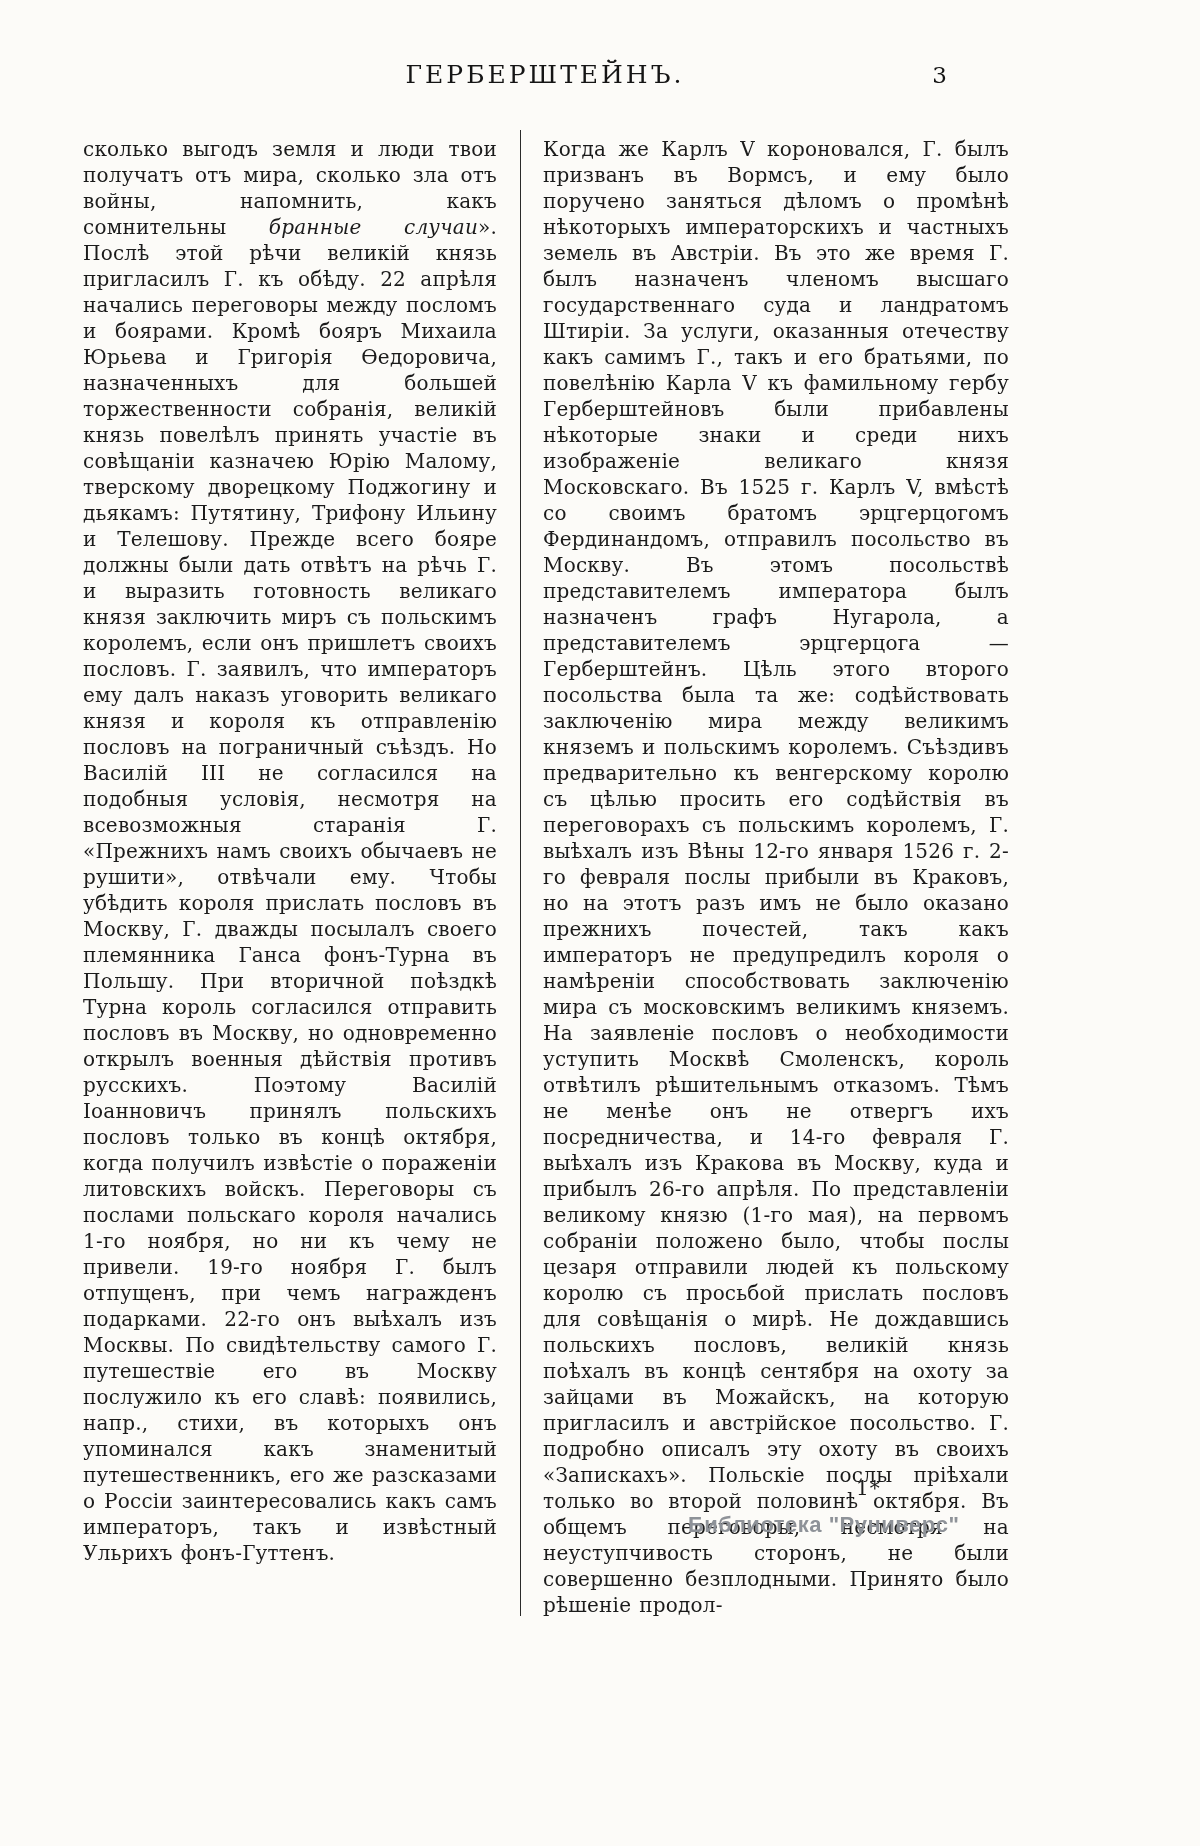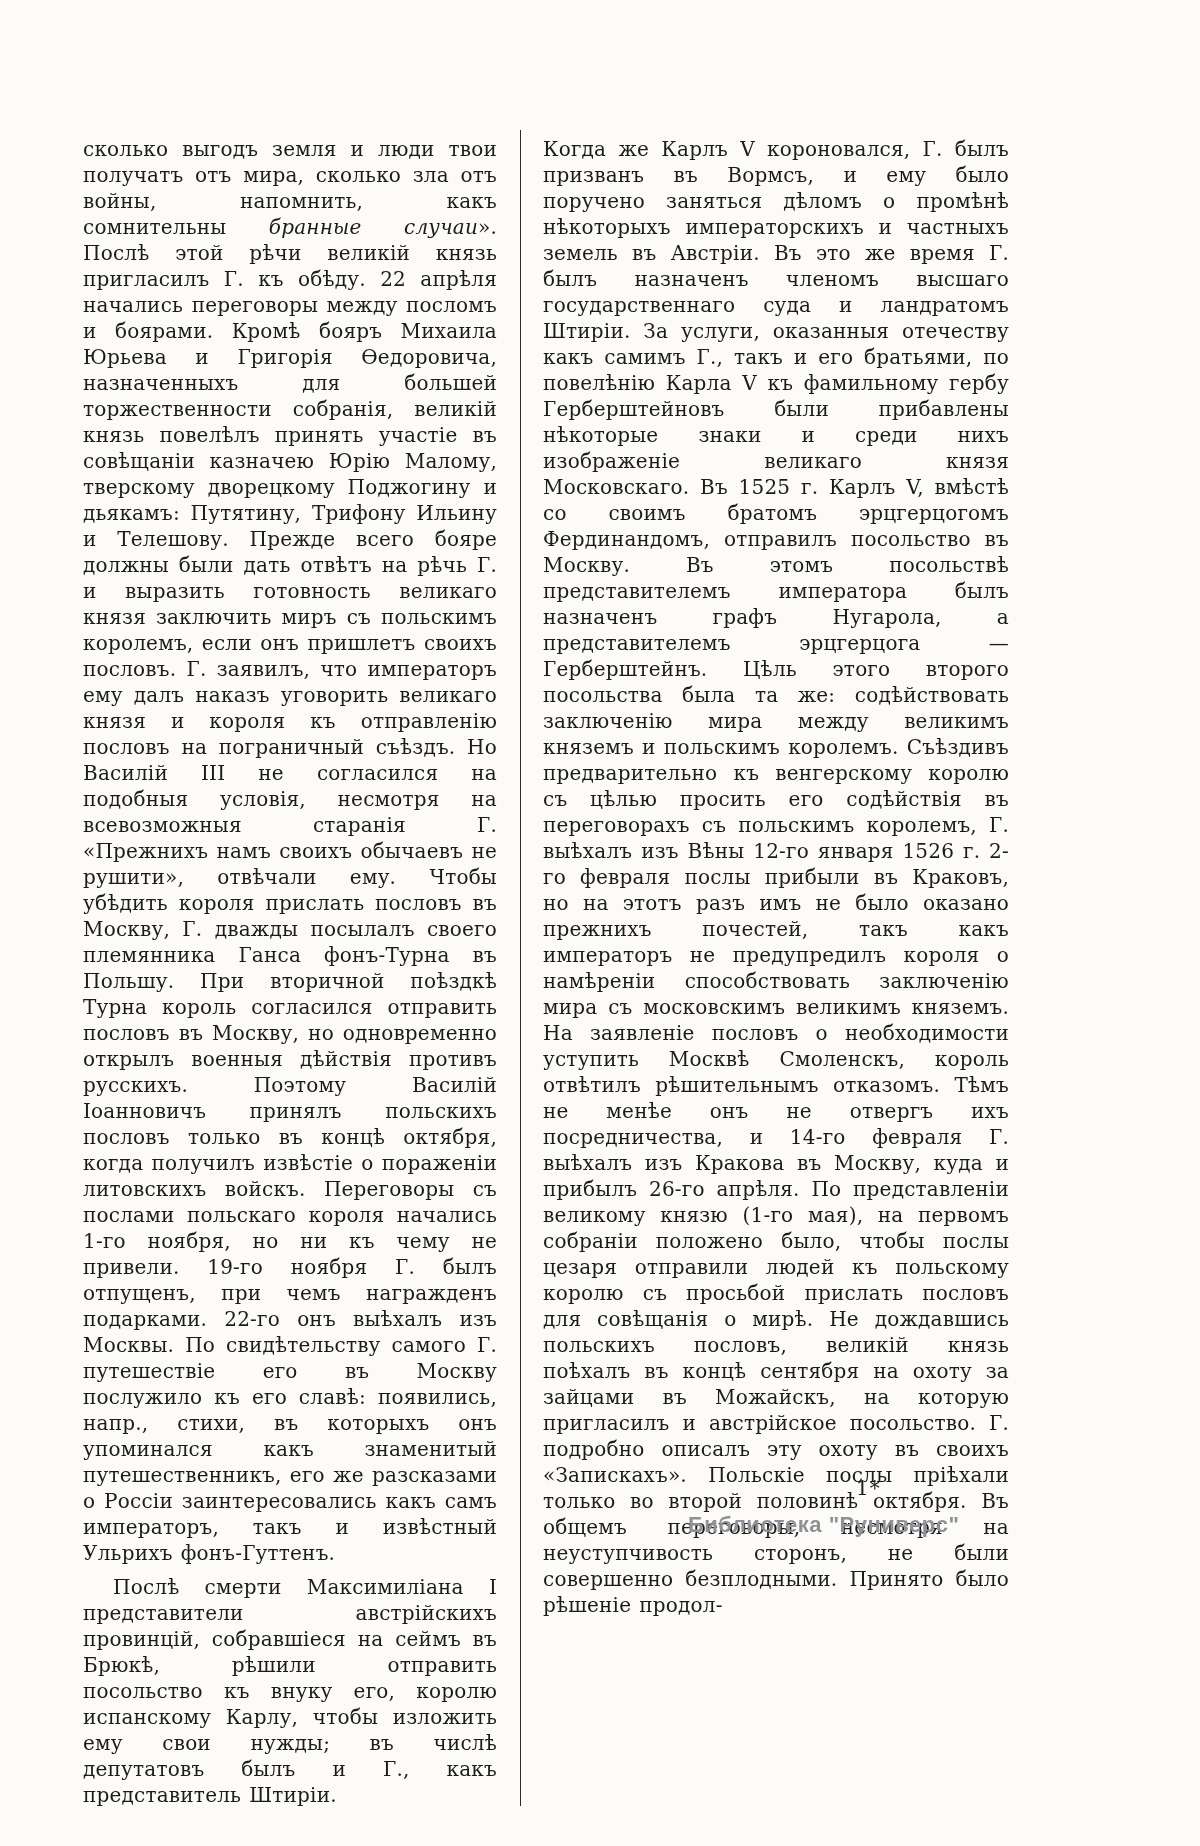--- a/index.html
+++ b/index.html
@@ -88,26 +88,29 @@
     font-size: 22px;
     letter-spacing: 0.5px;
     color: #8e9298;
   }
 </style>
 </head>
 <body>
 
 <div class="page">
 
+  <div class="page-header">
+    <div class="header-title">ГЕРБЕРШТЕЙНЪ.</div>
+    <div class="page-number">3</div>
+  </div>
 
   <div class="columns">
 
     <div class="column col-left">
       <p class="para"><span>сколько выгодъ земля и люди твои получатъ отъ мира, сколько зла отъ войны, напомнить, какъ сомнительны </span><i>бранные случаи</i><span>». Послѣ этой рѣчи великій князь пригласилъ Г. къ обѣду. 22 апрѣля начались переговоры между посломъ и боярами. Кромѣ бояръ Михаила Юрьева и Григорія Ѳедоровича, назначенныхъ для большей торжественности собранія, великій князь повелѣлъ принять участіе въ совѣщаніи казначею Юрію Малому, тверскому дворецкому Поджогину и дьякамъ: Путятину, Трифону Ильину и Телешову. Прежде всего бояре должны были дать отвѣтъ на рѣчь Г. и выразить готовность великаго князя заключить миръ съ польскимъ королемъ, если онъ пришлетъ своихъ пословъ. Г. заявилъ, что императоръ ему далъ наказъ уговорить великаго князя и короля къ отправленію пословъ на пограничный съѣздъ. Но Василій III не согласился на подобныя условія, несмотря на всевозможныя старанія Г. «Прежнихъ намъ своихъ обычаевъ не рушити», отвѣчали ему. Чтобы убѣдить короля прислать пословъ въ Москву, Г. дважды посылалъ своего племянника Ганса фонъ-Турна въ Польшу. При вторичной поѣздкѣ Турна король согласился отправить пословъ въ Москву, но одновременно открылъ военныя дѣйствія противъ русскихъ. Поэтому Василій Іоанновичъ принялъ польскихъ пословъ только въ концѣ октября, когда получилъ извѣстіе о пораженіи литовскихъ войскъ. Переговоры съ послами польскаго короля начались 1-го ноября, но ни къ чему не привели. 19-го ноября Г. былъ отпущенъ, при чемъ награжденъ подарками. 22-го онъ выѣхалъ изъ Москвы. По свидѣтельству самого Г. путешествіе его въ Москву послужило къ его славѣ: появились, напр., стихи, въ которыхъ онъ упоминался какъ знаменитый путешественникъ, его же разсказами о Россіи заинтересовались какъ самъ императоръ, такъ и извѣстный Ульрихъ фонъ-Гуттенъ.</span></p>
-      <p class="para indent">Послѣ смерти Максимиліана I представители австрійскихъ провинцій, собравшіеся на сеймъ въ Брюкѣ, рѣшили отправить посольство къ внуку его, королю испанскому Карлу, чтобы изложить ему свои нужды; въ числѣ депутатовъ былъ и Г., какъ представитель Штиріи.</p>
     </div>
 
     <div class="divider"></div>
 
     <div class="column col-right">
       <p class="para">Когда же Карлъ V короновался, Г. былъ призванъ въ Вормсъ, и ему было поручено заняться дѣломъ о промѣнѣ нѣкоторыхъ императорскихъ и частныхъ земель въ Австріи. Въ это же время Г. былъ назначенъ членомъ высшаго государственнаго суда и ландратомъ Штиріи. За услуги, оказанныя отечеству какъ самимъ Г., такъ и его братьями, по повелѣнію Карла V къ фамильному гербу Герберштейновъ были прибавлены нѣкоторые знаки и среди нихъ изображеніе великаго князя Московскаго. Въ 1525 г. Карлъ V, вмѣстѣ со своимъ братомъ эрцгерцогомъ Фердинандомъ, отправилъ посольство въ Москву. Въ этомъ посольствѣ представителемъ императора былъ назначенъ графъ Нугарола, а представителемъ эрцгерцога — Герберштейнъ. Цѣль этого второго посольства была та же: содѣйствовать заключенію мира между великимъ княземъ и польскимъ королемъ. Съѣздивъ предварительно къ венгерскому королю съ цѣлью просить его содѣйствія въ переговорахъ съ польскимъ королемъ, Г. выѣхалъ изъ Вѣны 12-го января 1526 г. 2-го февраля послы прибыли въ Краковъ, но на этотъ разъ имъ не было оказано прежнихъ почестей, такъ какъ императоръ не предупредилъ короля о намѣреніи способствовать заключенію мира съ московскимъ великимъ княземъ. На заявленіе пословъ о необходимости уступить Москвѣ Смоленскъ, король отвѣтилъ рѣшительнымъ отказомъ. Тѣмъ не менѣе онъ не отвергъ ихъ посредничества, и 14-го февраля Г. выѣхалъ изъ Кракова въ Москву, куда и прибылъ 26-го апрѣля. По представленіи великому князю (1-го мая), на первомъ собраніи положено было, чтобы послы цезаря отправили людей къ польскому королю съ просьбой прислать пословъ для совѣщанія о мирѣ. Не дождавшись польскихъ пословъ, великій князь поѣхалъ въ концѣ сентября на охоту за зайцами въ Можайскъ, на которую пригласилъ и австрійское посольство. Г. подробно описалъ эту охоту въ своихъ «Запискахъ». Польскіе послы пріѣхали только во второй половинѣ октября. Въ общемъ переговоры, несмотря на неуступчивость сторонъ, не были совершенно безплодными. Принято было рѣшеніе продол-</p>
     </div>
 
   </div>
 

